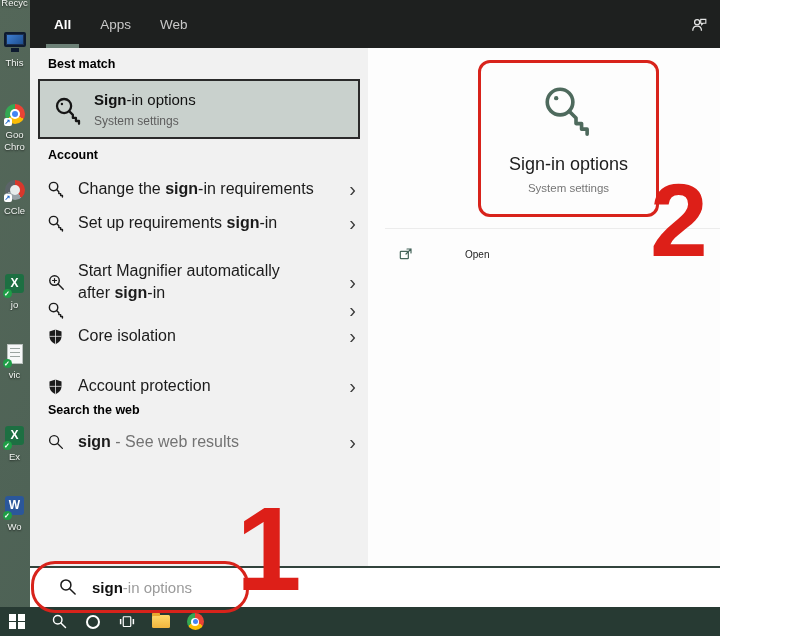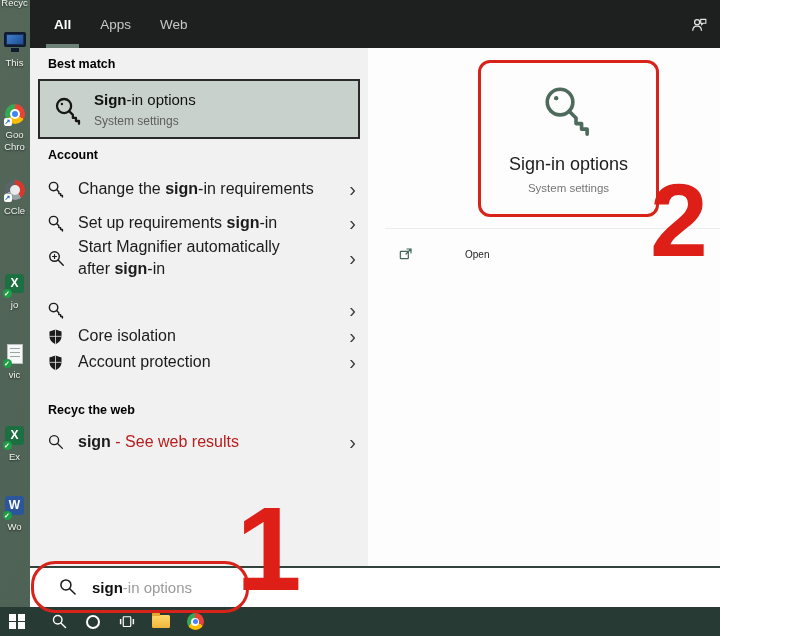--- a/index.html
+++ b/index.html
@@ -49,21 +49,21 @@
   .bm-box { position:absolute; left:8px; top:31px; width:322px; height:60px; background:#c9d1cd; border:2px solid #2a2a2a; cursor:pointer; }
   .bm-icon { position:absolute; left:13px; top:14px; color:#161616; }
   .bm-title { position:absolute; left:54px; top:10px; font-size:15px; color:#111; }
   .bm-sub { position:absolute; left:54px; top:33px; font-size:12px; color:#5d5d5d; }
 
   .row { position:absolute; left:0; width:338px; display:flex; align-items:center; cursor:pointer; }
   .row-icon { width:22px; margin-left:17px; color:#1c1c1c; flex:0 0 22px; display:flex; align-items:center; }
   .row-text { margin-left:9px; font-size:16px; color:#1b1b1b; width:238px; line-height:1.35; }
   .row-text b { font-weight:bold; }
   .chev { position:absolute; right:12px; top:50%; transform:translateY(-50%); font-size:20px; color:#3c3c3c; line-height:1; }
-  .muted { color:#b91c1c; }
+  .muted { color:#737373; }
 
   
   .tile { position:absolute; left:110px; top:12px; width:181px; height:157px; text-align:center; }
   .tile-key { color:#4e6a5d; margin-top:22px; }
   .tile-title { font-size:18px; color:#1c1c1c; margin-top:10px; }
   .tile-sub { font-size:11.5px; color:#767676; margin-top:7px; }
   .pv-divider { position:absolute; left:17px; top:180px; width:370px; height:1px; background:#ececec; }
   .open-row { position:absolute; left:30px; top:198px; display:flex; align-items:center; gap:15px; cursor:pointer; }
   .open-ic { color:#45645a; display:flex; }
   .open-label { font-size:10px; color:#1c1c1c;margin-left:36px; }
@@ -215,21 +215,21 @@
       <span class="row-icon">
         <svg width="19" height="19" viewBox="0 0 24 24" fill="none" stroke="currentColor" stroke-width="1.8" stroke-linecap="round" stroke-linejoin="round">
           <circle cx="8.3" cy="8.3" r="5.3"></circle>
             <path d="M12.1 12.1 L14.9 14.9 L14.9 17.2 L17.2 17.2 L17.2 19.5 L19.5 19.5 L19.5 21.6"></path>
           </svg>
       </span>
       <span class="row-text"><span>Set up requirements </span><b>sign</b><span>-in</span></span>
       <span class="chev">›</span>
     </div>
 
-    <div class="row" style="top:184px;height:52px">
+    <div class="row" style="top:208px;height:52px">
       <span class="row-icon">
         <svg width="19" height="19" viewBox="0 0 24 24" fill="none" stroke="currentColor" stroke-width="1.8" stroke-linecap="round">
           <circle cx="9.5" cy="9.5" r="6"></circle>
             <path d="M14 14 L20.5 20.5"></path>
             <path d="M9.5 7 v5 M7 9.5 h5" stroke-width="1.5"></path>
           </svg>
       </span>
       <span class="row-text"><span>Start Magnifier automatically after </span><b>sign</b><span>-in</span></span>
       <span class="chev">›</span>
     </div>
@@ -248,32 +248,32 @@
       <span class="row-icon">
         <svg width="17" height="17" viewBox="0 0 24 24" fill="currentColor">
           <path d="M12 2 L20.5 5 V11.5 C20.5 16.8 17 20.6 12 22.8 C7 20.6 3.5 16.8 3.5 11.5 V5 Z"></path>
           <path d="M12 2 V22.8 M3.5 11.8 H20.5" stroke="#f1f1f1" stroke-width="1.1" fill="none"></path>
           </svg>
       </span>
       <span class="row-text"><span>Core isolation</span><b></b><span></span></span>
       <span class="chev">›</span>
     </div>
 
-    <div class="row" style="top:297px;height:34px">
+    <div class="row" style="top:321px;height:34px">
       <span class="row-icon">
         <svg width="17" height="17" viewBox="0 0 24 24" fill="currentColor">
           <path d="M12 2 L20.5 5 V11.5 C20.5 16.8 17 20.6 12 22.8 C7 20.6 3.5 16.8 3.5 11.5 V5 Z"></path>
           <path d="M12 2 V22.8 M3.5 11.8 H20.5" stroke="#f1f1f1" stroke-width="1.1" fill="none"></path>
           </svg>
       </span>
       <span class="row-text"><span>Account protection</span><b></b><span></span></span>
       <span class="chev">›</span>
     </div>
 
-    <div class="sec-header" style="top:355px">Recyc the web</div>
+    <div class="sec-header" style="top:355px">Search the web</div>
 
     <div class="row" style="top:377px;height:34px">
       <span class="row-icon">
         <svg width="18" height="18" viewBox="0 0 24 24" fill="none" stroke="currentColor" stroke-width="1.8" stroke-linecap="round">
           <circle cx="9.5" cy="9.5" r="6"></circle>
             <path d="M14 14 L20.5 20.5"></path>
           </svg>
       </span>
       <span class="row-text"><b>sign</b><span class="muted"> - See web results</span></span>
       <span class="chev">›</span>

